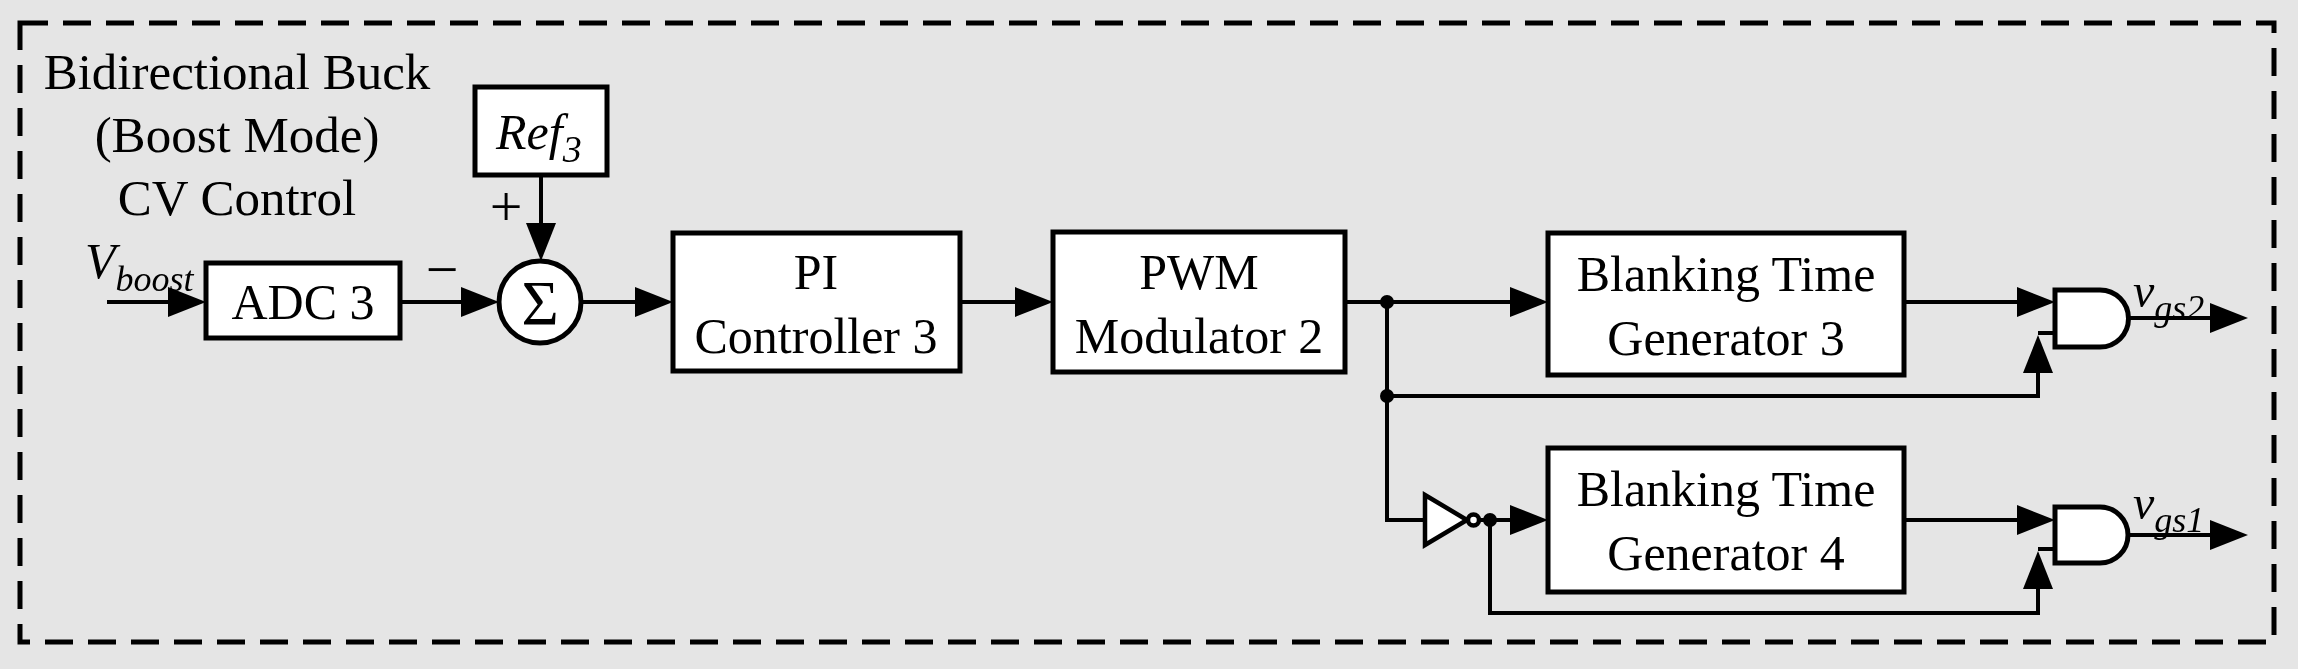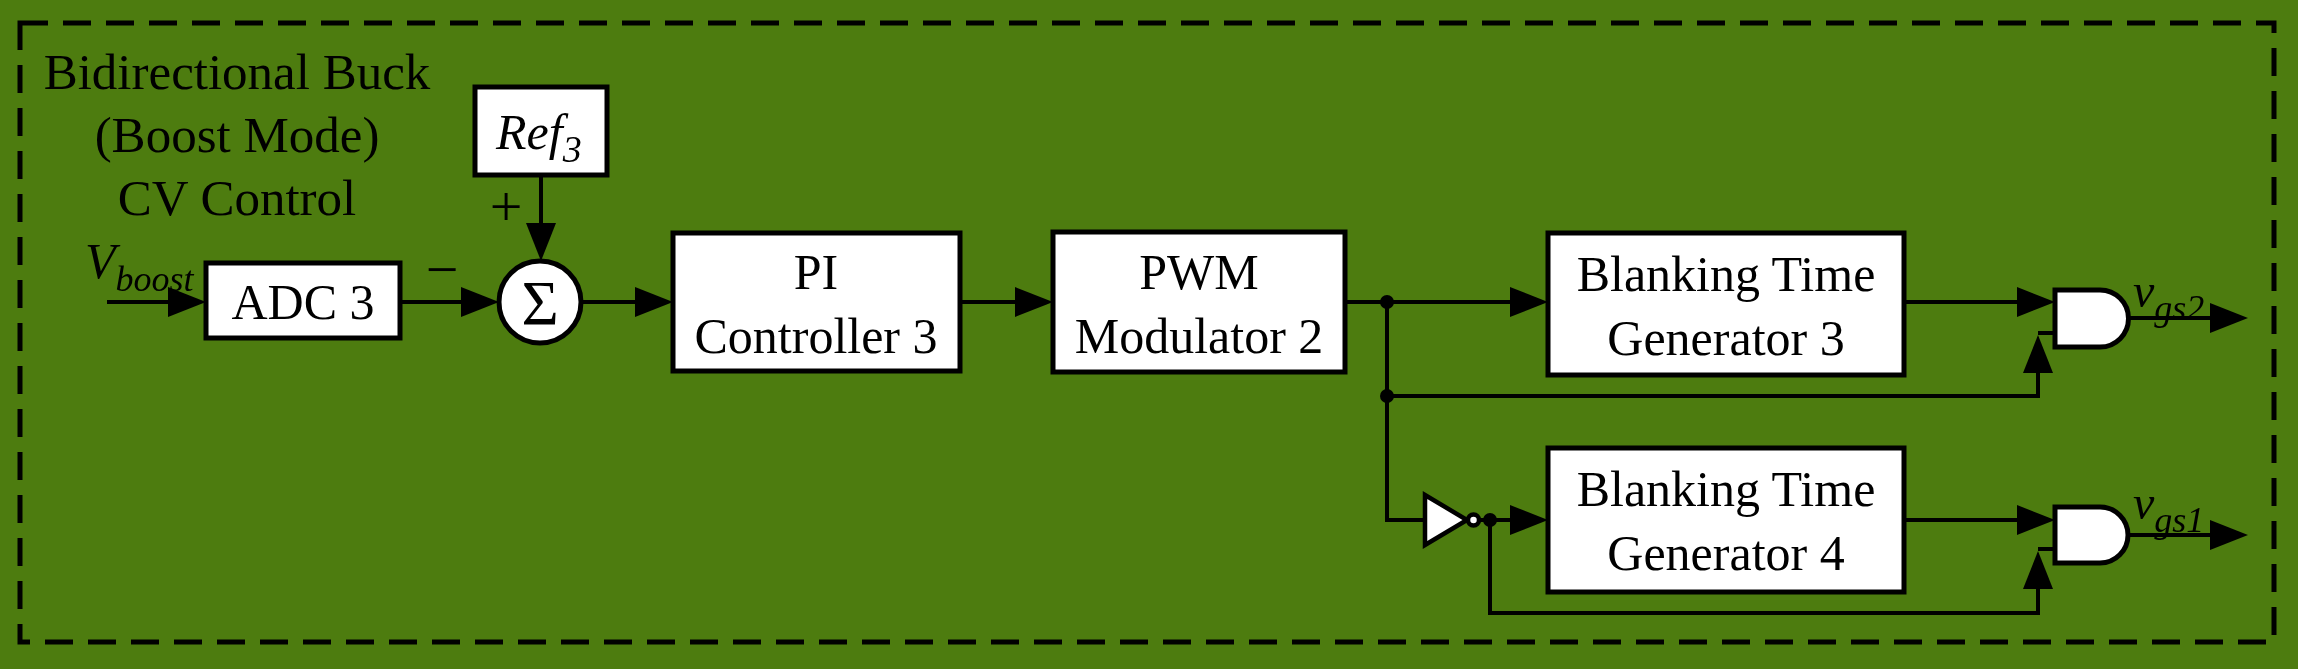--- a/index.html
+++ b/index.html
@@ -1,16 +1,16 @@
 <!DOCTYPE html>
 <html><head>
 <meta charset="utf-8">
 <style>
   html,body{margin:0;padding:0;background:#ffffff;}
-  .stage{width:2298px;height:669px;background:#4d7c0f;position:relative;overflow:hidden;}
+  .stage{width:2298px;height:669px;background:#e5e5e5;position:relative;overflow:hidden;}
   svg{display:block;}
   .border{fill:none;stroke:currentColor;stroke-width:5;stroke-dasharray:28 15;}
   .blk{fill:#ffffff;stroke:currentColor;stroke-width:5;}
   .wire{fill:none;stroke:currentColor;stroke-width:4;}
   .arrow{fill:currentColor;stroke:none;}
   .dot{fill:currentColor;stroke:none;}
   .gate{fill:#ffffff;stroke:currentColor;stroke-width:5;}
   .inv{fill:#ffffff;stroke:currentColor;stroke-width:4.5;}
   .lbl{font-family:"Liberation Serif","DejaVu Serif",serif;fill:currentColor;}
   .it{font-style:italic;}

